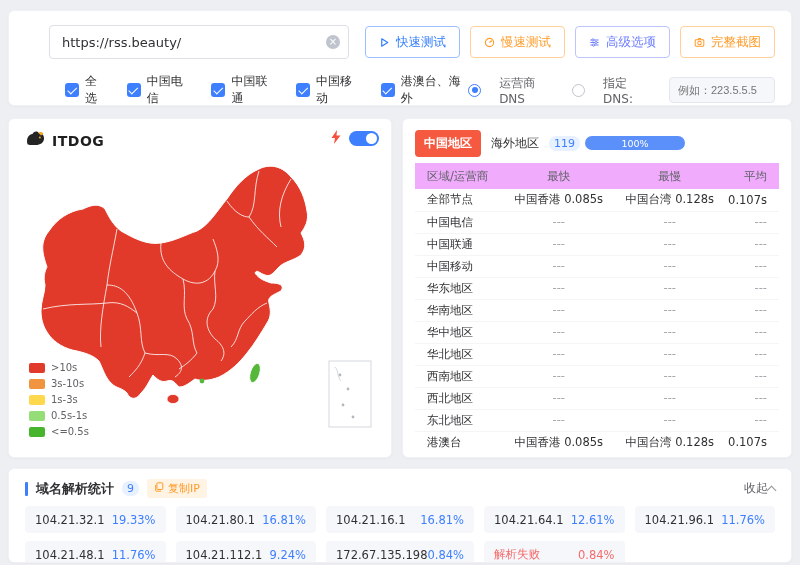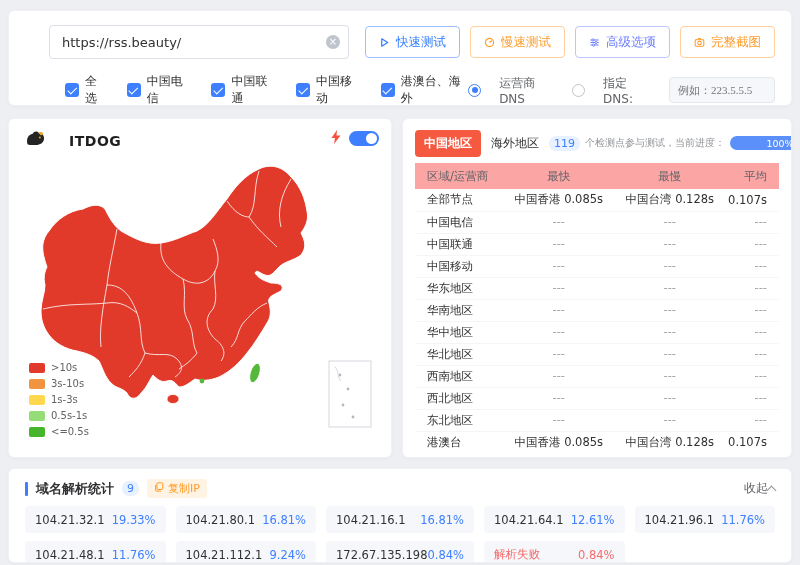--- a/index.html
+++ b/index.html
@@ -37,46 +37,46 @@
   .check { display:inline-flex; gap:6px; align-items:center; cursor:pointer; }
   .cbox { width:14px; height:14px; border-radius:3px; background:#3d7fff; position:relative; flex:none; }
   .cbox::after { content:""; position:absolute; left:4.5px; top:1.5px; width:3.5px; height:7.5px;
                  border:solid #fff; border-width:0 1.5px 1.5px 0; transform:rotate(45deg); }
   .dns { margin-left:auto; display:flex; align-items:center; gap:18px; color:#606266; }
   .radio { width:13px; height:13px; border-radius:50%; border:1px solid #c0c4cc; position:relative;
            cursor:pointer; flex:none; }
   .radio.on { border-color:#3d7fff; }
   .radio.on::after { content:""; position:absolute; inset:2.5px; border-radius:50%; background:#3d7fff; }
   .dns-input { width:106px; height:26px; border:1px solid #e4e7ed; background:#f5f7fa; border-radius:4px;
-               font-size:11px; color:#c0c4cc; padding:0 8px; font-family:Liberation Serif, serif; }
+               font-size:11px; color:#c0c4cc; padding:0 8px; font-family:Liberation Sans, sans-serif; }
 
   
   .map-card { left:8px; top:118px; width:384px; height:340px; overflow:hidden; }
-  .logo { position:absolute; left:14px; top:10px; display:flex; gap:22px; align-items:center; z-index:3; }
+  .logo { position:absolute; left:14px; top:10px; display:flex; gap:5px; align-items:center; z-index:3; }
   .logo-text { font-size:14px; font-weight:800; color:#1f1f1f; letter-spacing:.5px; }
   .map-tools { position:absolute; right:12px; top:10px; display:flex; gap:8px; align-items:center; z-index:3; }
   .toggle { width:30px; height:15px; border-radius:8px; background:#3d7fff; position:relative; cursor:pointer; }
   .toggle::after { content:""; position:absolute; right:2px; top:2px; width:11px; height:11px;
                    border-radius:50%; background:#fff; }
   .china-svg { position:absolute; inset:0; transform:translateY(-4px); }
   .legend { position:absolute; left:20px; bottom:20px; display:flex; flex-direction:column; gap:5px; z-index:3; }
   .leg { display:flex; gap:6px; align-items:center; font-size:10px; color:#606266; }
   .sw { width:16px; height:10px; border-radius:2px; flex:none; }
 
   
   .results-card { left:402px; top:118px; width:390px; height:340px; padding:10px 12px; overflow:hidden; }
   .res-head { display:flex; align-items:center; gap:5px; height:28px; white-space:nowrap; }
   .tab-active { background:#f55940; color:#fff; font-size:12px; padding:5px 9px; border-radius:4px; cursor:pointer;font-weight:bold; }
   .tab { font-size:12px; color:#303133; padding:5px 5px; cursor:pointer; }
   .count-badge { background:#e8f1ff; color:#3d7fff; font-size:11px; padding:1px 5px; border-radius:7px; }
   .progress-text { font-size:10px; color:#909399; }
   .pbar { width:100px; height:14px; border-radius:7px; background:#5b8ff9; color:#fff; font-size:9.5px;
           display:flex; align-items:center; justify-content:center; flex:none; }
   table { width:100%; border-collapse:collapse; margin-top:6px; font-size:11.5px; table-layout:fixed; }
-  thead th { background:#fca5a5; color:#606266; font-weight:normal; height:26px; font-size:11.5px; }
+  thead th { background:#f0abfc; color:#606266; font-weight:normal; height:26px; font-size:11.5px; }
   tbody td { height:22px; border-bottom:1px solid #f4f5f7; color:#303133; }
   tbody tr:last-child td { border-bottom:none; }
   .c-left  { text-align:left;  padding-left:12px; }
   .c-center{ text-align:center; }
   .c-right { text-align:right; padding-right:12px; }
   td.muted { color:#a6a9ad; }
   col.w1{width:24%} col.w2{width:31%} col.w3{width:30%} col.w4{width:15%}
 
   
   .stats-card { left:8px; top:468px; width:784px; height:95px; overflow:hidden; }
@@ -297,21 +297,20 @@
           <span>&lt;=0.5s</span>
         </div>
       </div>
   </section>
 
   <section class="card results-card">
     <div class="res-head">
       <span class="tab-active">中国地区</span>
       <span class="tab">海外地区</span>
       <span class="count-badge">119</span>
-      <span class="progress-text">个检测点参与测试，当前进度：</span>
       <span class="pbar">
         <span>100%</span>
       </span>
     </div>
     <table>
       <colgroup>
           <col class="w1">
           <col class="w2">
           <col class="w3">
           <col class="w4">

